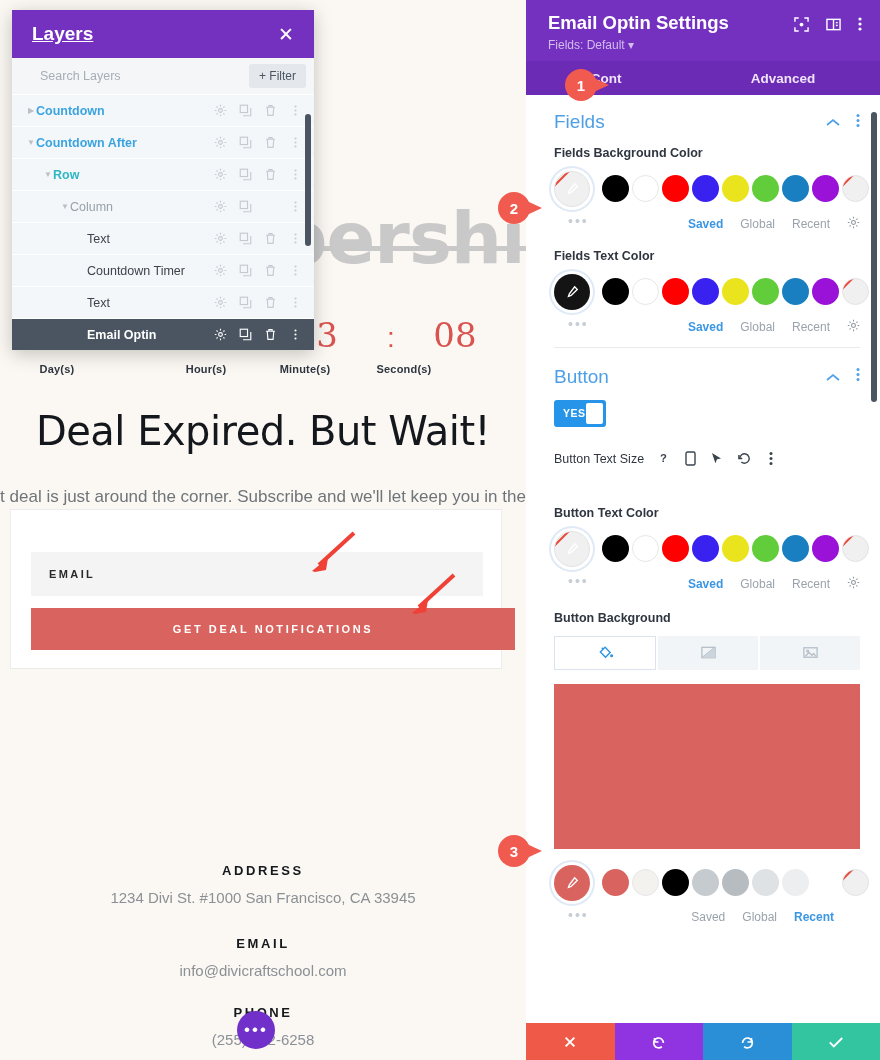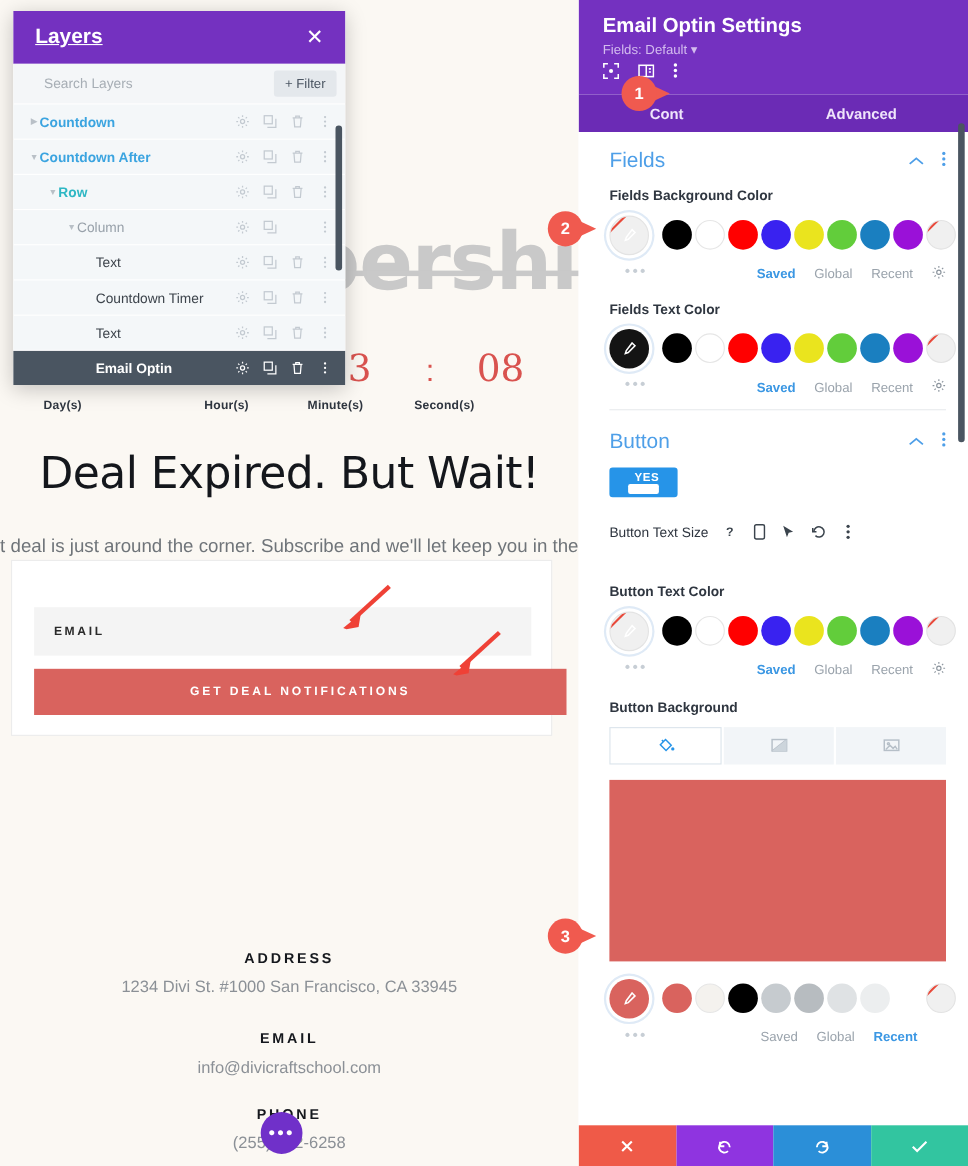--- a/index.html
+++ b/index.html
@@ -131,21 +131,21 @@
     position: absolute; right: 3px; top: 104px; width: 6px; height: 132px;
     background: #4a5561; border-radius: 3px;
   }
 
   
   .settings {
     position: absolute; left: 526px; top: 0; width: 354px; height: 1060px;
     background: #ffffff; overflow: hidden;
   }
   .set-hd { background: #7431C0; padding: 12px 18px 9px 22px; }
-  .set-hd-top { display: flex; align-items: flex-start; justify-content: space-between; flex-direction: column; }
+  .set-hd-top { display: flex; align-items: flex-start; justify-content: space-between; }
   .set-title { color: #fff; font-size: 18.5px; font-weight: 700; }
   .set-preset { color: #d3bbee; font-size: 12px; margin-top: 4px; }
   .set-hd-icons { display: flex; gap: 17px; align-items: center; padding-top: 4px; }
   .set-tabs { display: flex; background: #6b2bb5; height: 34px; }
   .set-tab {
     flex: 1 1 auto; display: flex; align-items: center; justify-content: center;
     color: #efe4fb; font-size: 13.5px; font-weight: 700;
   }
   .set-tab.active { background: #9147e0; color: #ffffff; }
 
@@ -178,22 +178,22 @@
   .dots3 { color: #c7ced5; font-size: 14px; letter-spacing: 2px; line-height: 1;
            padding-left: 14px; margin-top: 7px; }
   .sw-foot {
     display: flex; align-items: center; justify-content: flex-end;
     gap: 17px; margin-top: -12px; font-size: 12px;
   }
   .sw-foot .lk { color: #9aa3ac; }
   .sw-foot .lk.on { color: #3b97e3; font-weight: 700; }
 
   .toggle {
-    width: 62px; height: 27px; background: #2694e8; border-radius: 3px;
-    display: flex; align-items: center; padding: 3px; justify-content: space-between; flex-direction: column;
+    width: 52px; height: 27px; background: #2694e8; border-radius: 3px;
+    display: flex; align-items: center; padding: 3px; justify-content: space-between;
   }
   .toggle .tl { color: #fff; font-size: 10.5px; font-weight: 700; padding-left: 6px; letter-spacing: .5px; }
   .toggle .tk { width: 28px; height: 21px; background: #fff; border-radius: 2px; }
 
   .ctrl-head { display: flex; align-items: center; gap: 11px; margin-bottom: 12px; }
   .ctrl-head .cl { font-size: 12.5px; font-weight: 400; color: #2f3640; }
   .ctrl-ico { width: 16px; height: 16px; display: flex; align-items: center; justify-content: center; color: #4c5663; }
   .slider-row { display: flex; align-items: center; gap: 14px; }
   .track { flex: 1 1 auto; height: 3px; background: #dfe5ea; border-radius: 2px; position: relative; }
   .knob {

